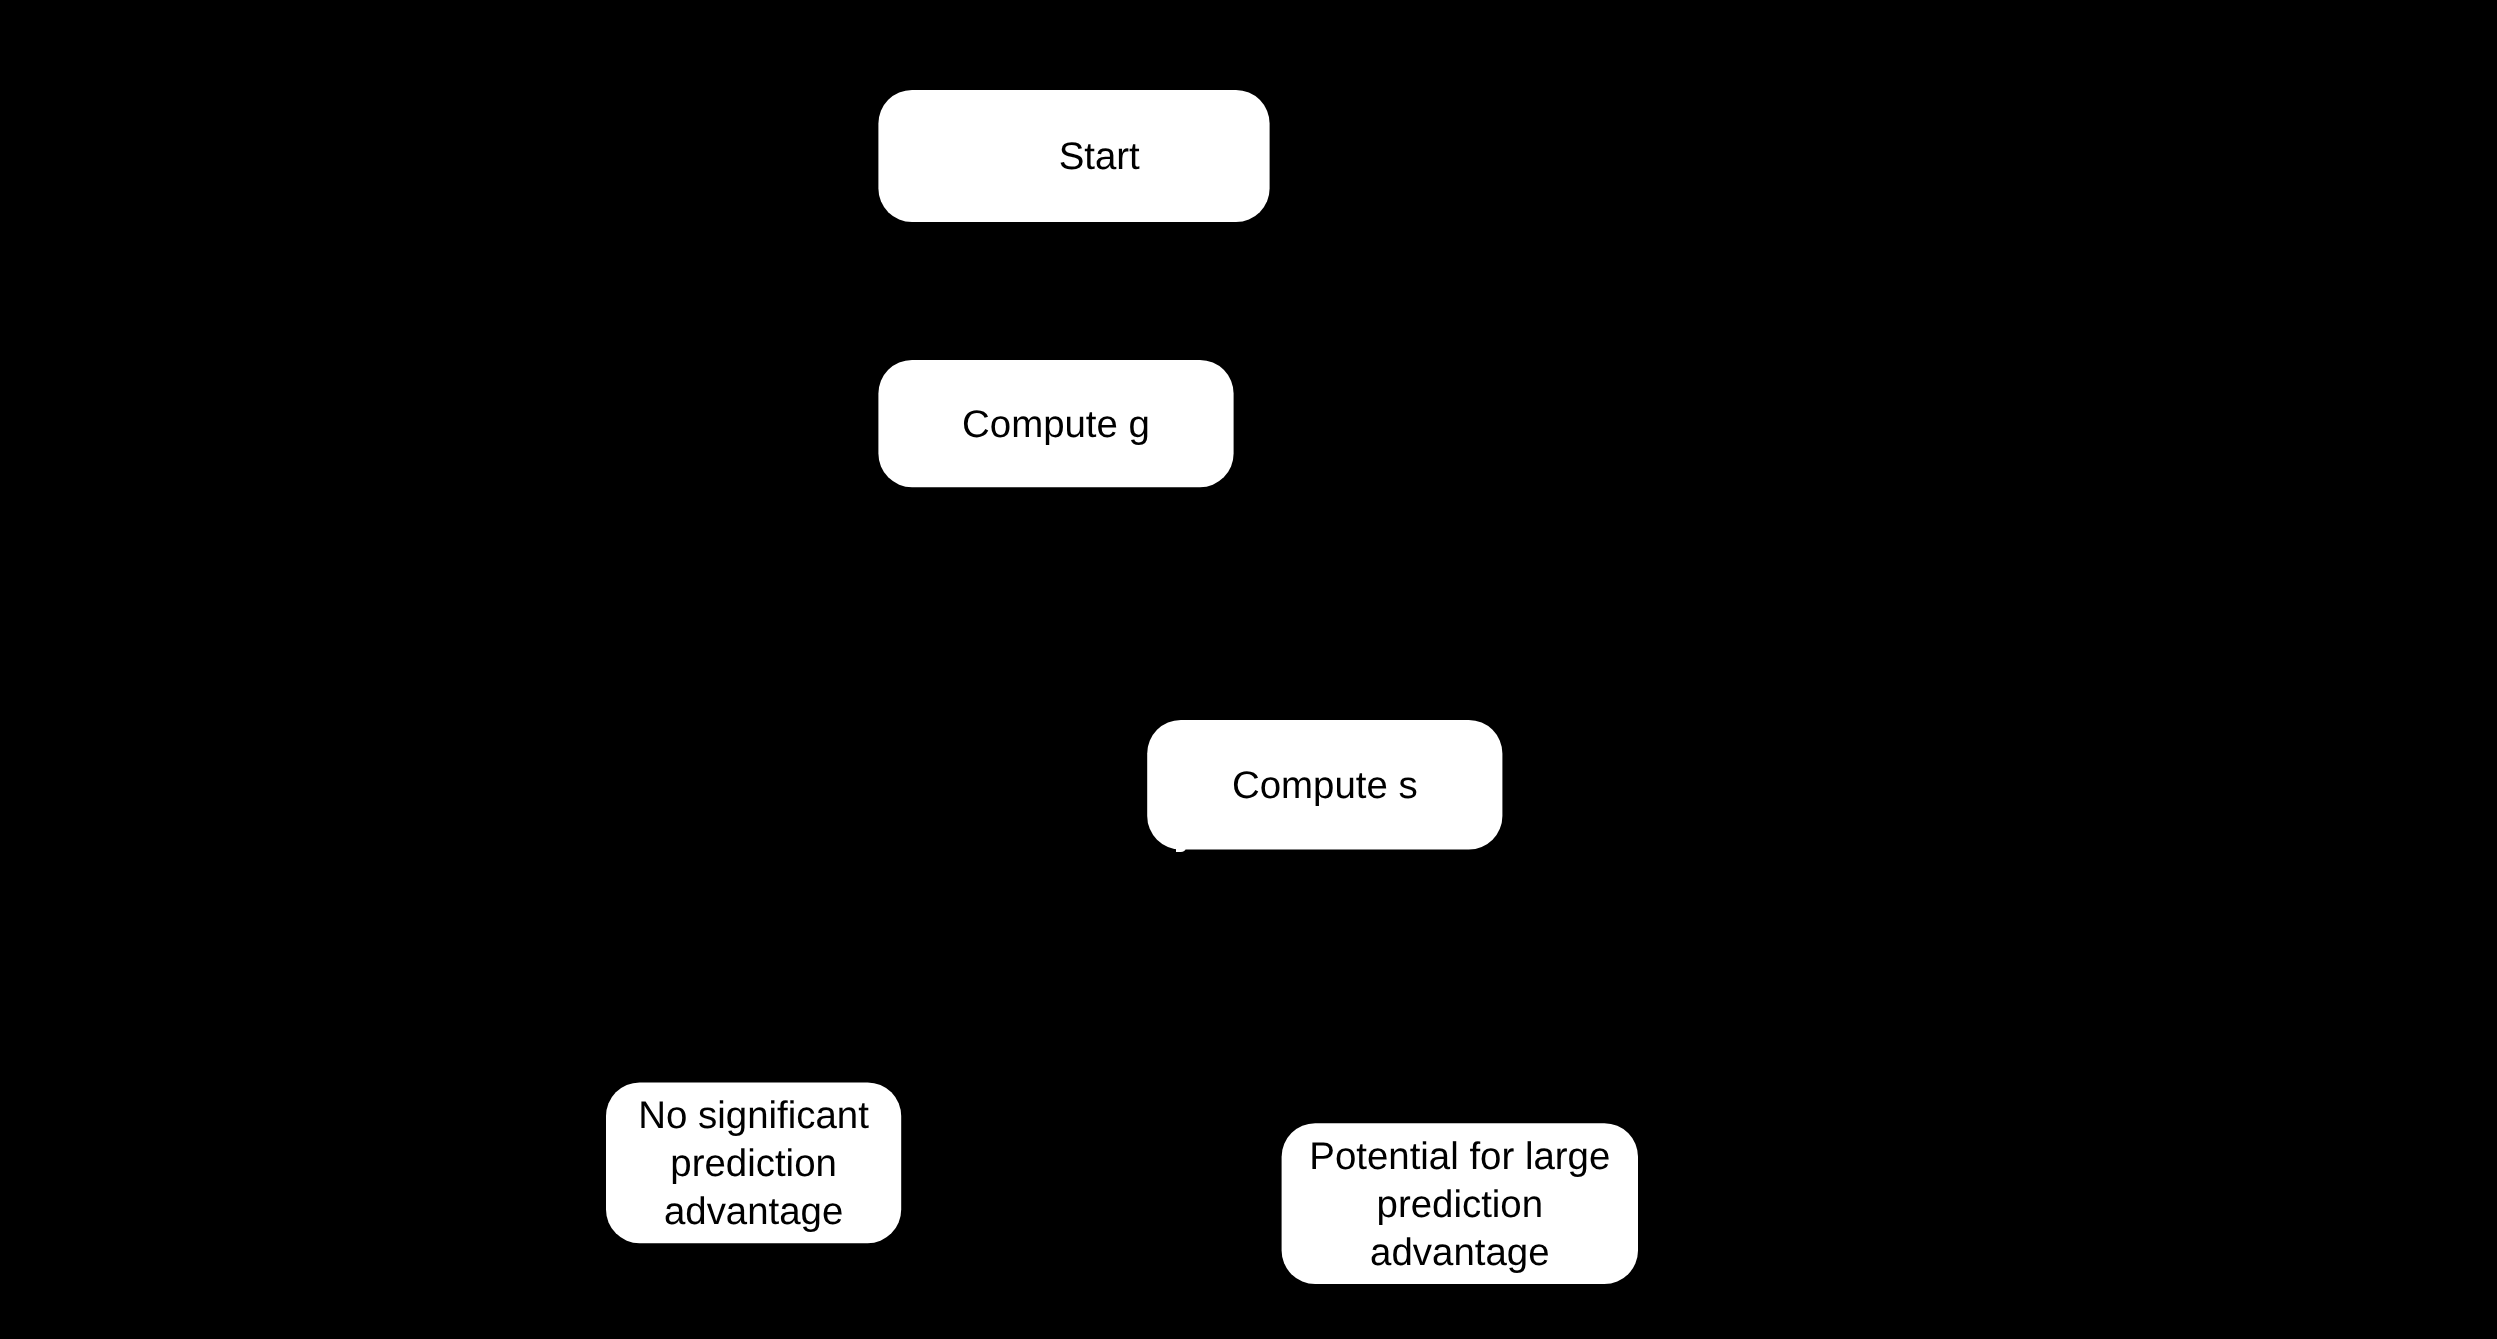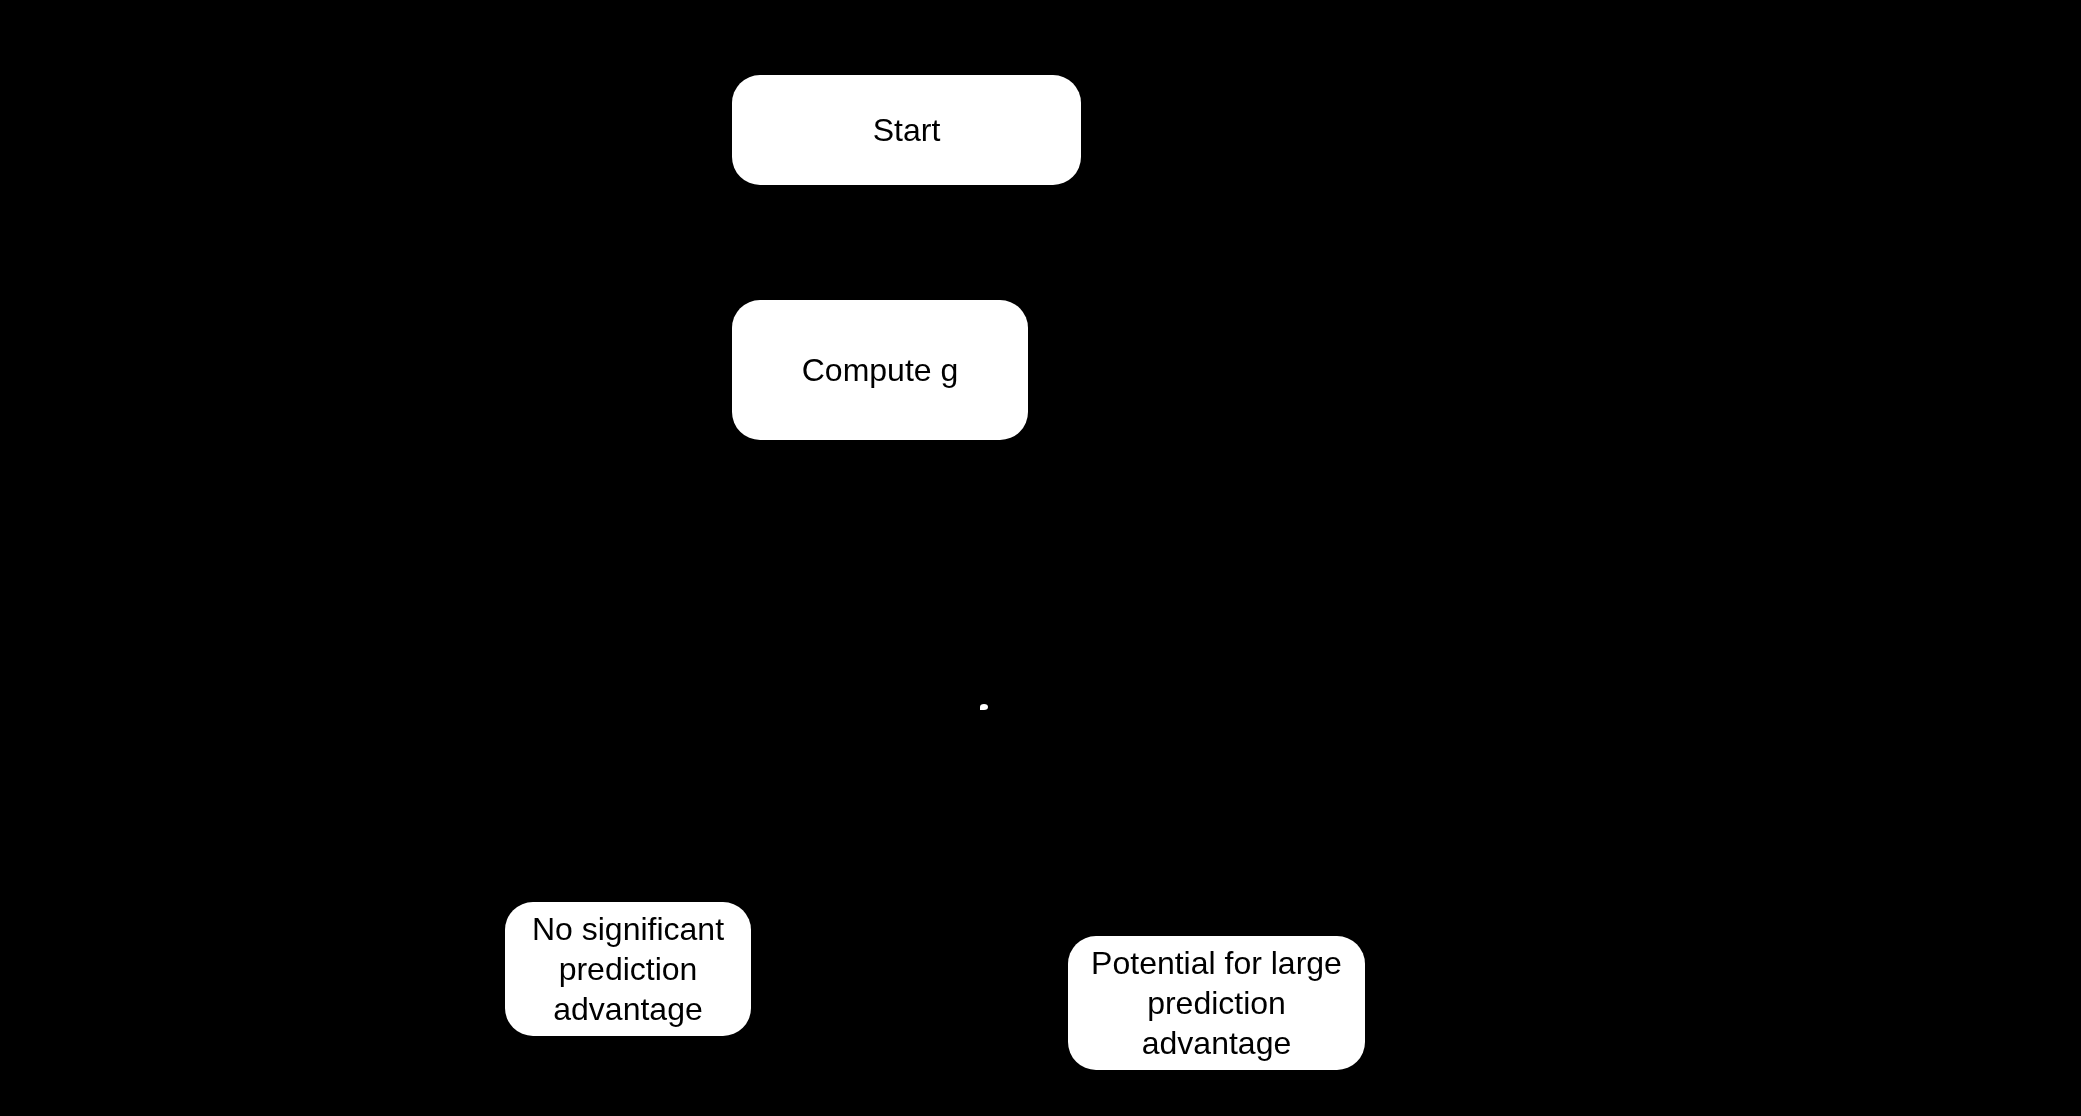--- a/index.html
+++ b/index.html
@@ -21,22 +21,22 @@
     color: #000000;
     border-radius: 28px;
     display: flex;
     align-items: center;
     justify-content: center;
     text-align: center;
     font-size: 32px;
     line-height: 40px;
     white-space: pre;
   }
-  .node-start        { left: 732px;  top: 75px;  width: 349px; height: 110px; }
-  .node-compute-g    { left: 732px;  top: 300px; width: 296px; height: 140px; }
+  .node-start        { left: 732px;  top: 75px;  width: 284px; height: 110px; padding-left: 42px; }
+  .node-compute-g    { left: 732px;  top: 300px; width: 296px; height: 106px; }
   .node-compute-d    { left: 506px;  top: 600px; width: 296px; height: 108px; }
   .node-compute-s    { left: 956px;  top: 600px; width: 296px; height: 108px; }
   .node-no-advantage    { left: 505px;  top: 902px; width: 246px; height: 134px; }
   .node-large-advantage { left: 1068px; top: 936px; width: 297px; height: 134px; }
   .stray-mark {
     position: absolute;
     left: 980px;
     top: 704px;
     width: 8px;
     height: 6px;
@@ -51,20 +51,23 @@
 
   <div class="node node-start">
     <span>Start</span>
   </div>
 
   <div class="node node-compute-g">
     <span>Compute g</span>
   </div>
 
 
+  <div class="node node-compute-s">
+    <span>Compute s</span>
+  </div>
 
   <div class="node node-no-advantage">
     <span>No significant
 prediction
 advantage</span>
   </div>
 
   <div class="node node-large-advantage">
     <span>Potential for large
 prediction

